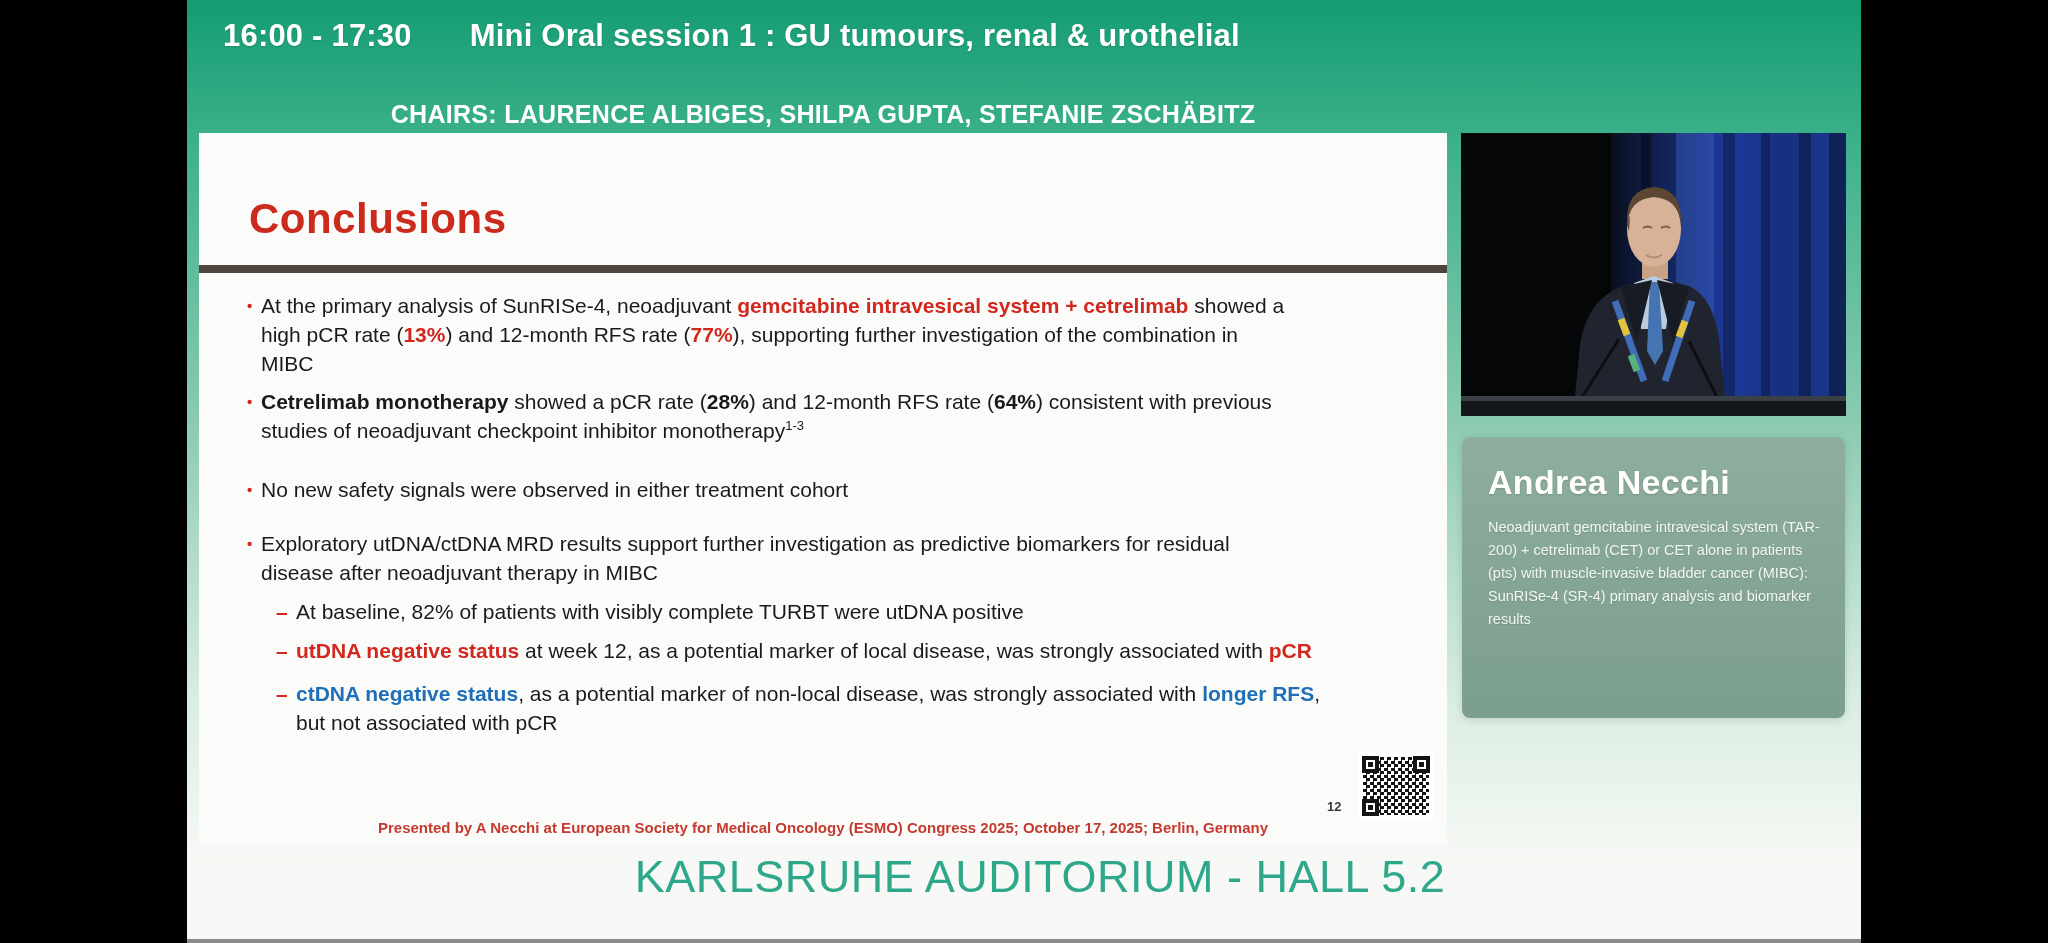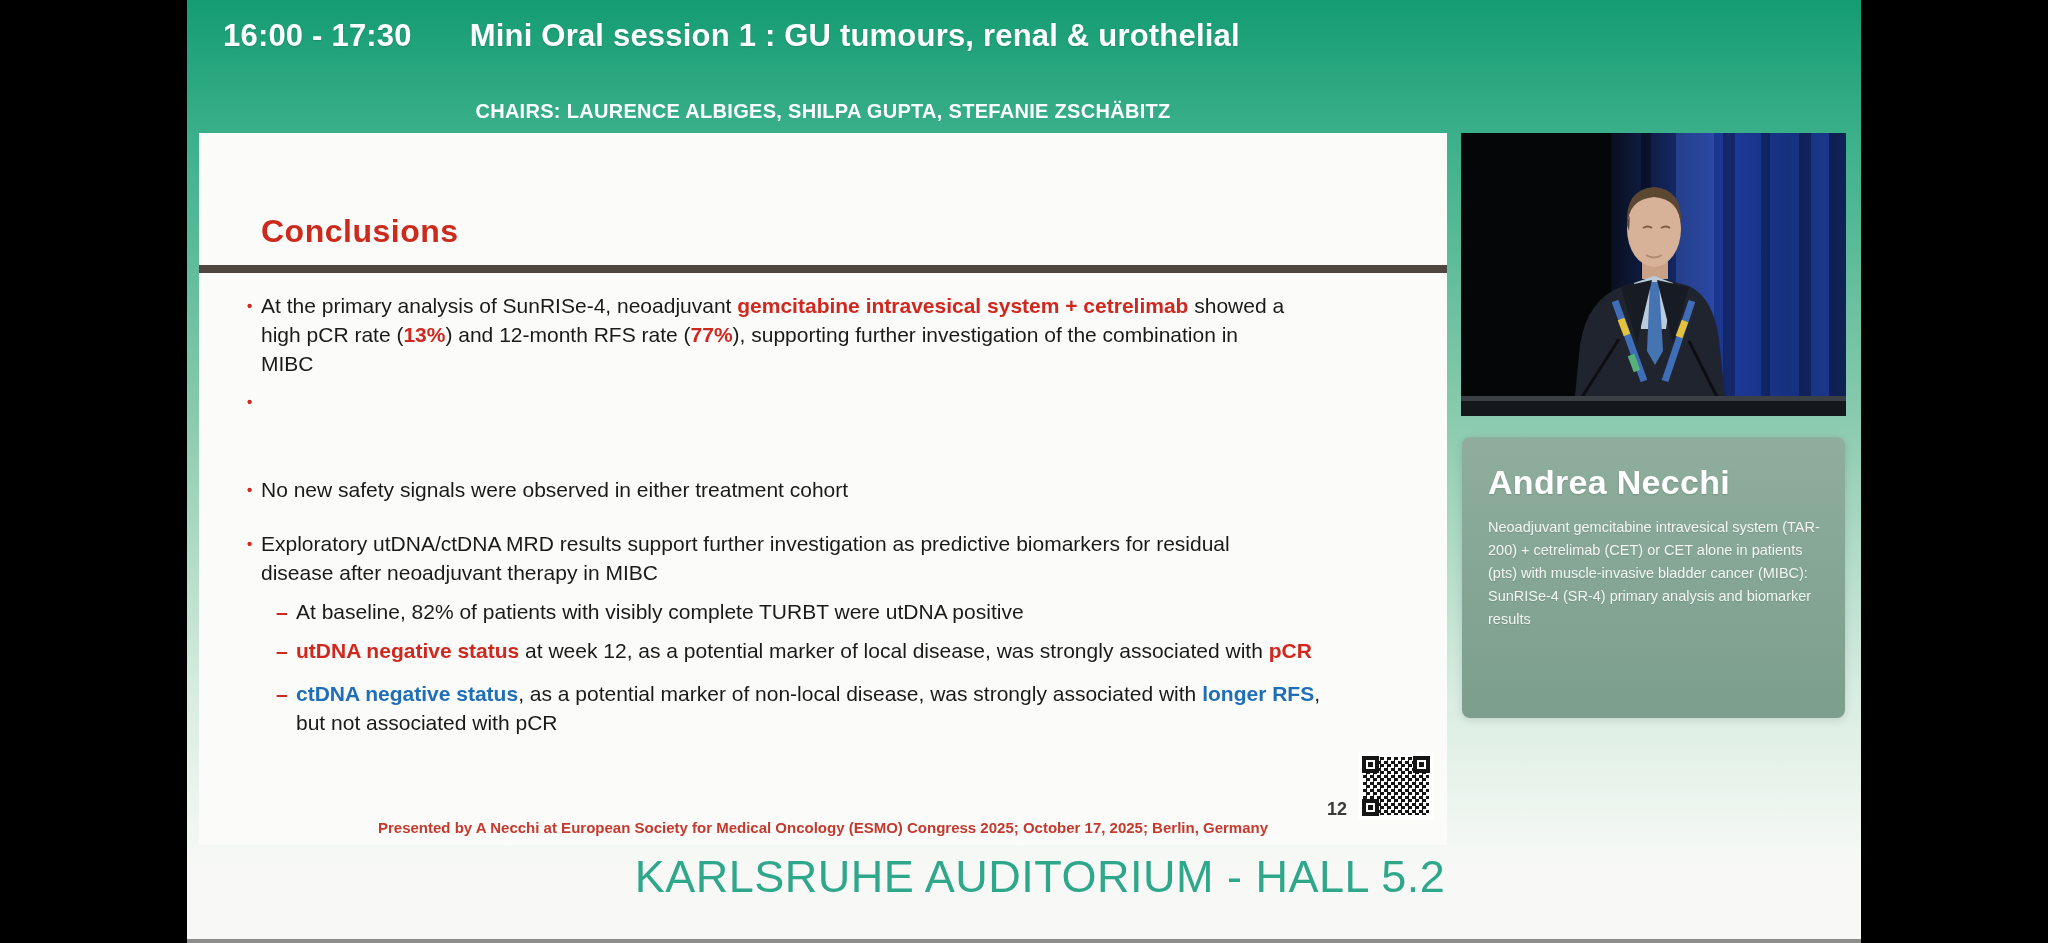--- a/index.html
+++ b/index.html
@@ -12,41 +12,41 @@
       var(--gradient-upper) 16%,
       var(--gradient-mid) 45%,
       var(--gradient-lower) 74%,
       var(--gradient-bottom) 92%,
       var(--gradient-bottom) 100%);}
   
   .session-header{position:absolute;left:36px;top:18px;display:flex;gap:58px;align-items:baseline;
     color:var(--header-text);font-weight:700;font-size:31px;letter-spacing:.2px;
     text-shadow:0 1px 2px rgba(0,0,0,.15);white-space:nowrap;}
   .chairs{position:absolute;left:12px;top:100px;width:1248px;text-align:center;
-    color:var(--header-text);font-weight:700;font-size:20px;letter-spacing:.3px;white-space:nowrap;}
+    color:var(--header-text);font-weight:700;font-size:25px;letter-spacing:.3px;white-space:nowrap;}
   
   .slide{position:absolute;left:12px;top:133px;width:1248px;height:712px;background:var(--slide-bg);}
-  .slide-title{position:absolute;left:46px;top:60px;margin:16px;font-size:32px;line-height:44px;
+  .slide-title{position:absolute;left:46px;top:60px;margin:4px;font-size:42px;line-height:44px;
     font-weight:700;color:var(--slide-title-red);letter-spacing:.5px;}
   .divider{position:absolute;left:0;top:132px;width:1248px;height:8px;background:var(--divider);}
   .bullet{position:absolute;display:flex;color:var(--body-text);font-size:21px;line-height:29px;}
   .bullet .marker{flex:0 0 14px;color:var(--accent-red);font-weight:700;}
   .bullet.l1{left:48px;width:1185px;}
   .bullet.l1 .marker{font-size:15px;line-height:29px;}
   .bullet.l2{left:77px;width:1156px;}
   .bullet.l2 .marker{flex:0 0 20px;font-size:21px;}
   .btext{white-space:pre-wrap;}
   .rb{color:var(--accent-red);font-weight:700;}
   .bb{color:var(--body-text);font-weight:700;}
   .blb{color:var(--accent-blue);font-weight:700;margin-top:15px;}
   .sup{font-size:13px;position:relative;top:-8px;}
   .refs{position:absolute;left:50px;top:666px;font-size:10.5px;color:#222;letter-spacing:.1px;white-space:nowrap;}
   .presented{position:absolute;left:0;top:686px;width:1248px;text-align:center;
     font-size:15px;font-weight:700;color:var(--presented-red);white-space:nowrap;}
-  .pagenum{position:absolute;left:1128px;top:666px;font-size:18px;font-weight:700;color:#3a3a3a;}
+  .pagenum{position:absolute;left:1128px;top:666px;font-size:13px;font-weight:700;color:#3a3a3a;}
   
   .qr{position:absolute;left:1159px;top:619px;width:76px;height:68px;background:#fff;}
   .qr-inner{position:absolute;inset:5px;
     background-image:repeating-conic-gradient(#151515 0% 25%, transparent 0% 50%);
     background-size:7px 7px;}
   .qr .f{position:absolute;width:17px;height:17px;border:4px solid #151515;background:#fff;}
   .qr .f::after{content:"";position:absolute;inset:2px;background:#151515;}
   .qr .f.tl{left:4px;top:4px;} .qr .f.tr{right:4px;top:4px;} .qr .f.bl{left:4px;bottom:4px;}
   
   .video{position:absolute;left:1274px;top:133px;width:385px;height:283px;overflow:hidden;background:#06070c;}
@@ -80,20 +80,22 @@
       <div class="divider"></div>
 
       <div class="bullet l1" style="top:158px">
         <span class="marker">•</span>
         <div class="btext"><span>At the primary analysis of SunRISe-4, neoadjuvant </span><span class="rb">gemcitabine intravesical system + cetrelimab</span><span> showed a
 high pCR rate (</span><span class="rb">13%</span><span>) and 12-month RFS rate (</span><span class="rb">77%</span><span>), supporting further investigation of the combination in
 MIBC</span></div>
       </div>
       <div class="bullet l1" style="top:254px">
         <span class="marker">•</span>
+        <div class="btext"><span class="bb">Cetrelimab monotherapy</span><span> showed a pCR rate (</span><span class="bb">28%</span><span>) and 12-month RFS rate (</span><span class="bb">64%</span><span>) consistent with previous
+studies of neoadjuvant checkpoint inhibitor monotherapy</span><span class="sup">1-3</span></div>
       </div>
       <div class="bullet l1" style="top:342px">
         <span class="marker">•</span>
         <div class="btext"><span>No new safety signals were observed in either treatment cohort</span></div>
       </div>
       <div class="bullet l1" style="top:396px">
         <span class="marker">•</span>
         <div class="btext"><span>Exploratory utDNA/ctDNA MRD results support further investigation as predictive biomarkers for residual
 disease after neoadjuvant therapy in MIBC</span></div>
       </div>

